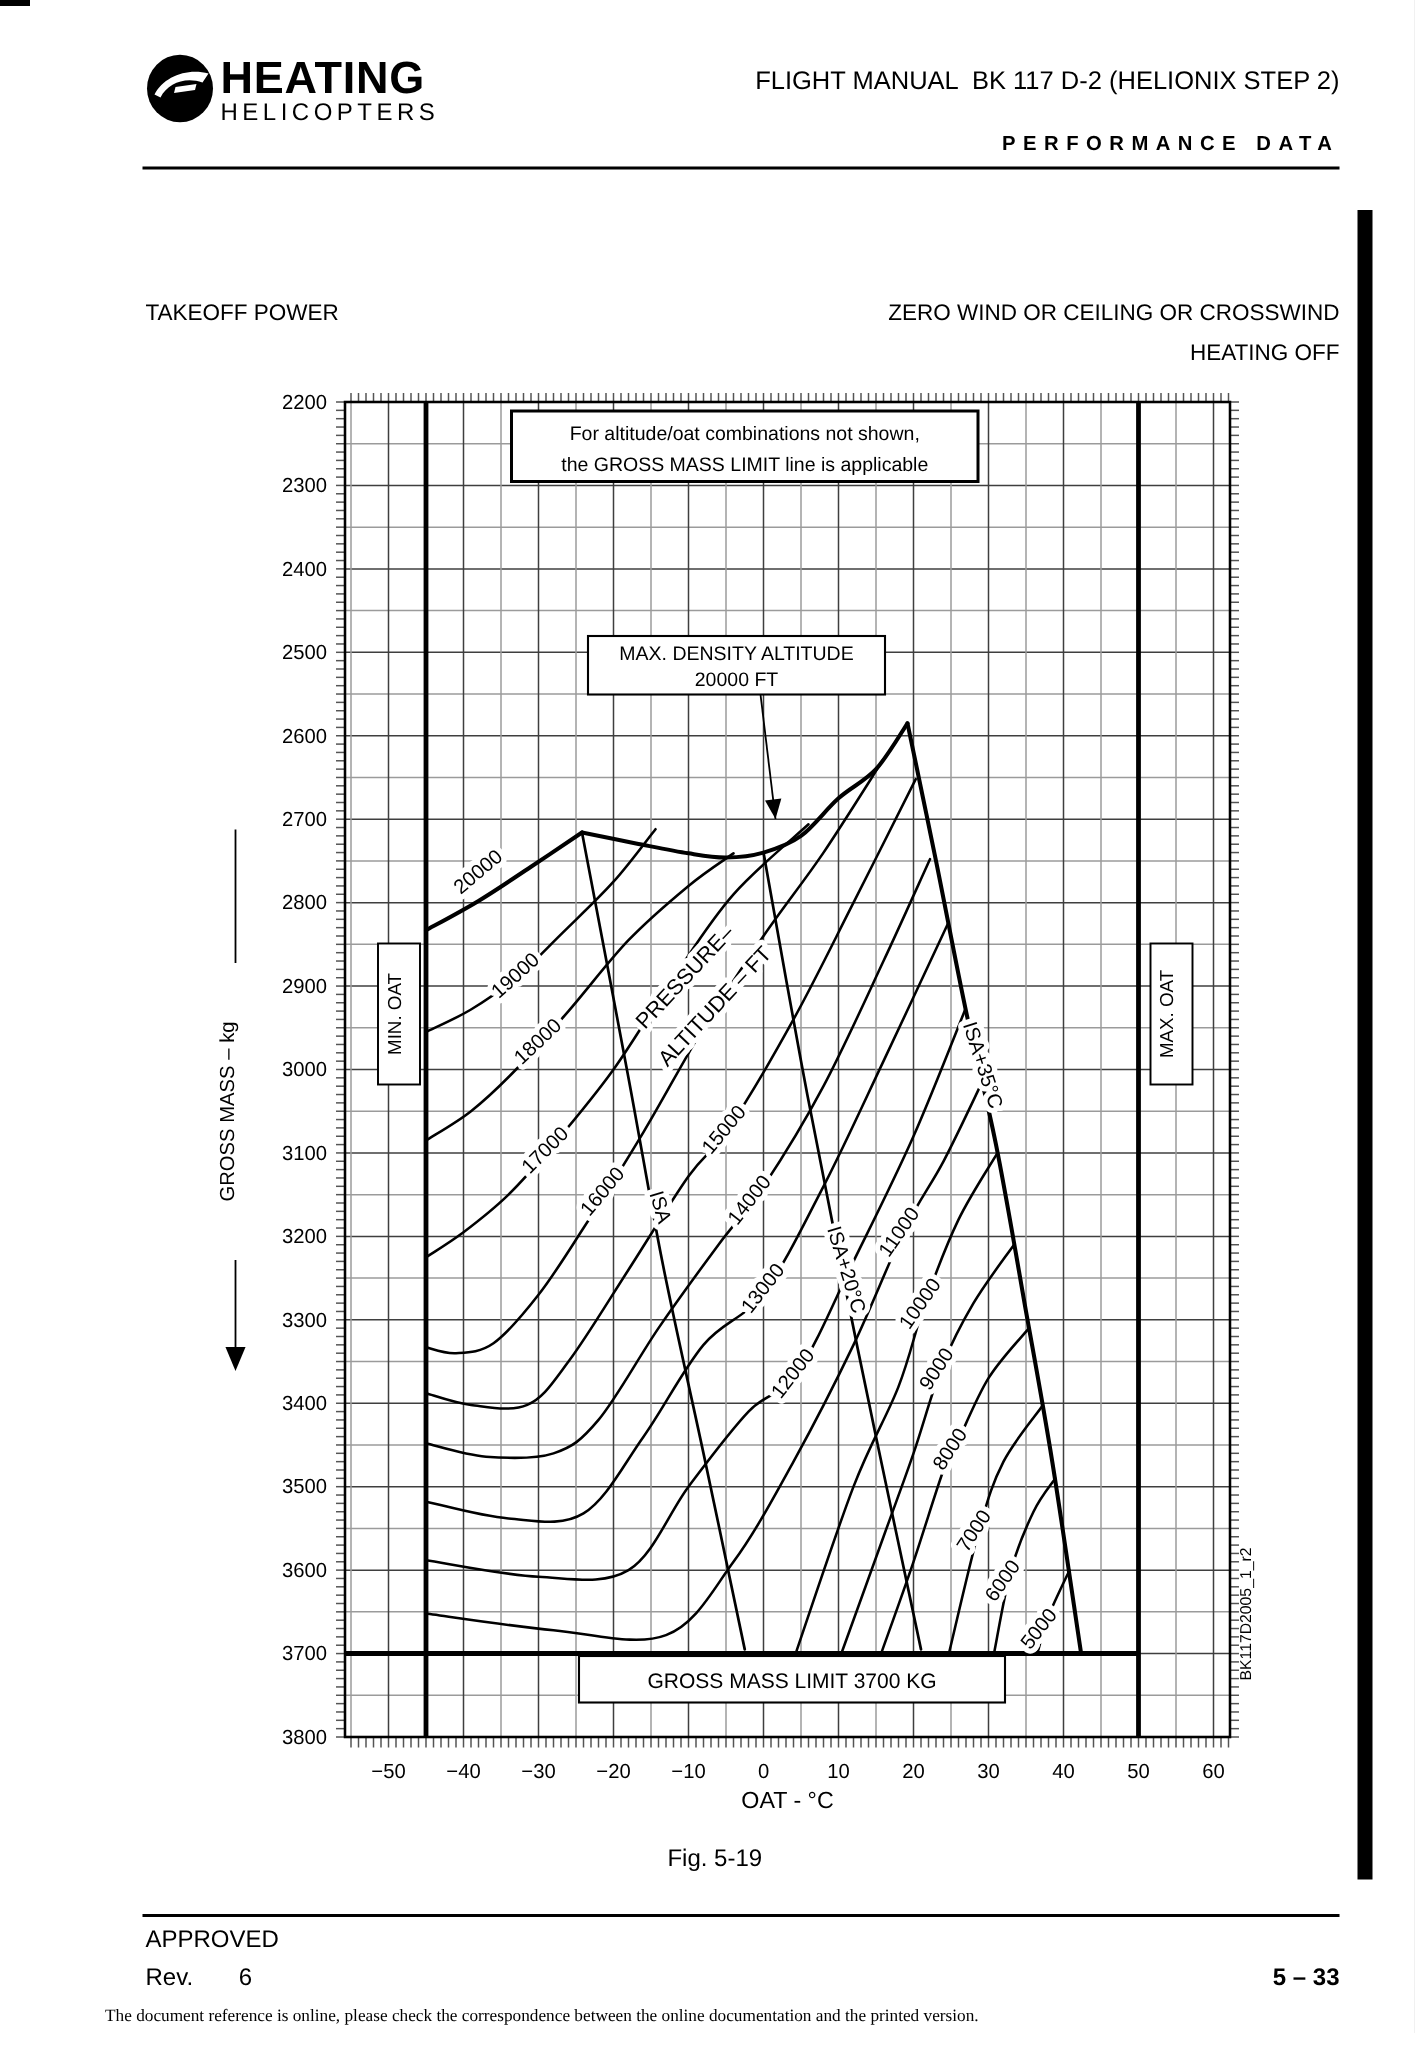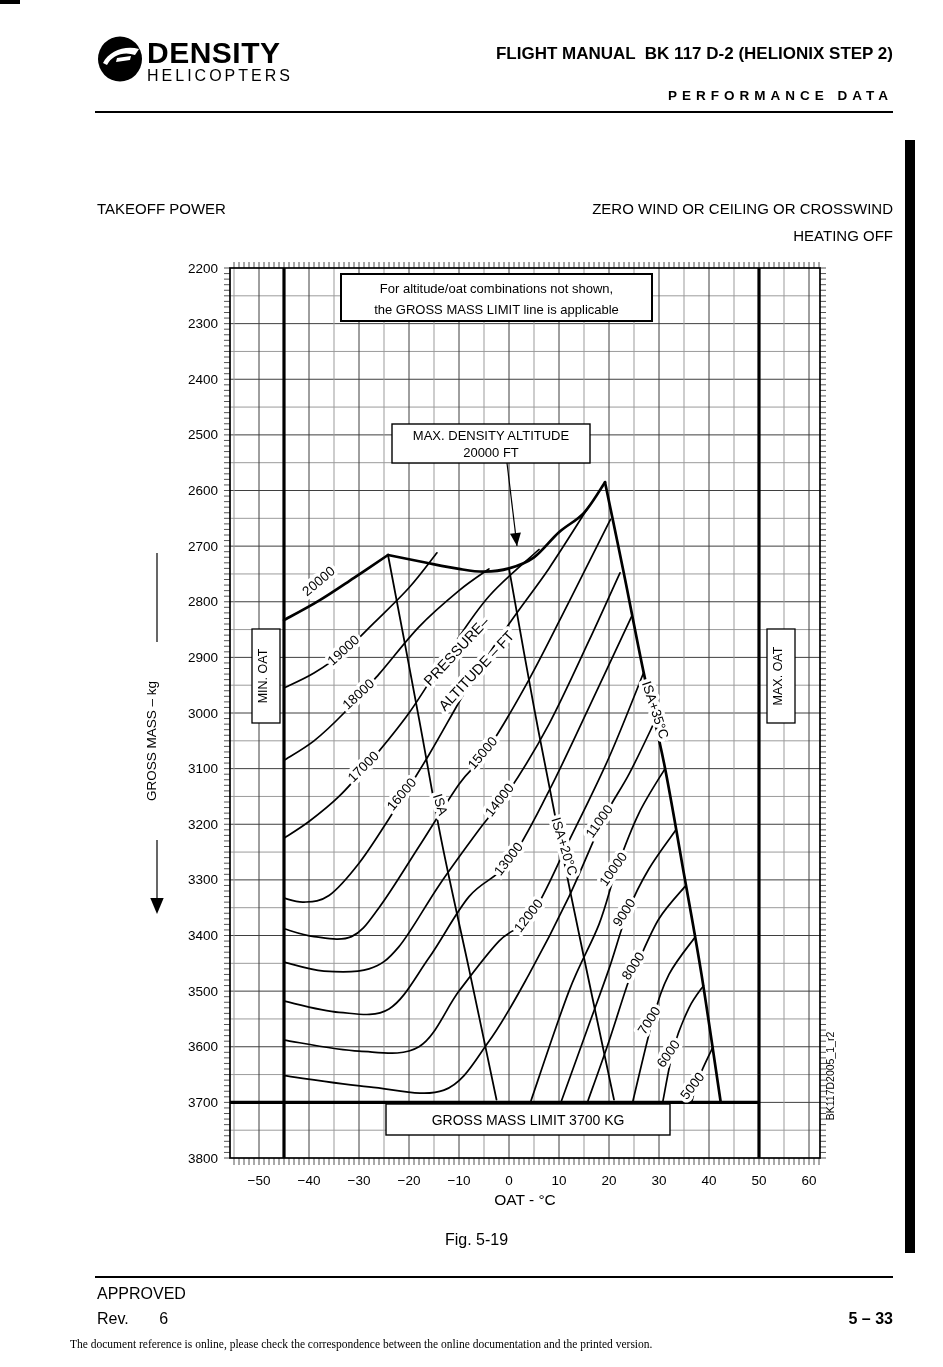--- a/index.html
+++ b/index.html
@@ -2,21 +2,21 @@
 <html><head>
 <meta charset="utf-8">
 <style>
   html,body{margin:0;padding:0;background:#e8e8e8;}
   .page{position:relative;width:943px;height:1367px;background:#ffffff;overflow:hidden;
         font-family:"Liberation Sans", sans-serif;color:#000;}
   .abs{position:absolute;}
   
   .brand-top{font-size:30px;font-weight:700;letter-spacing:.5px;line-height:1;}
   .brand-bottom{font-size:16px;font-weight:400;letter-spacing:3px;line-height:1;margin-top:0;}
-  .manual-title{font-size:17px;font-weight:700;white-space:pre;margin-left:40px;}
+  .manual-title{font-size:17px;font-weight:400;white-space:pre;margin-left:40px;}
   .perf-data{font-size:13.5px;font-weight:700;letter-spacing:5px;}
   .rule{position:absolute;background:#000;height:2px;}
   .chart-title{font-size:18px;font-weight:700;text-align:center;}
   .chart-subtitle{font-size:14.5px;font-weight:700;text-align:center;}
   .cond{font-size:15px;}
   .caption{font-size:16px;display:flex;justify-content:center;}
   .footer-text{font-size:16px;}
   .pagenum{font-size:16px;font-weight:700;}
   .disclaimer{font-family:"Liberation Serif", serif;font-size:11.5px;}
   svg text{font-family:"Liberation Sans", sans-serif;}
@@ -27,21 +27,21 @@
 <div class="page">
 
   <div class="abs" style="left:97px;top:36px;width:47px;height:46px;">
     <svg width="47" height="46" viewBox="0 0 47 46">
       <ellipse cx="23" cy="23" rx="22" ry="22.5" fill="#000"></ellipse>
       <path d="M6,27 C12,15 28,9 42,13 L38,19 C27,15 15,19 10,29 Z" fill="#fff"></path>
       <path d="M20,22 L34,20 L33,24 L19,26 Z" fill="#fff"></path>
     </svg>
   </div>
   <div class="abs" style="left:147px;top:38px;">
-    <div class="brand-top">DENSITY</div>
+    <div class="brand-top">HEATING</div>
     <div class="brand-bottom">HELICOPTERS</div>
   </div>
   <div class="abs manual-title" style="right:50px;top:44px;">FLIGHT MANUAL  BK 117 D-2 (HELIONIX STEP 2)</div>
   <div class="abs perf-data" style="right:50px;top:88px;">PERFORMANCE DATA</div>
   <div class="rule" style="left:95px;right:50px;top:111px;"></div>
 
   <div class="abs cond" style="left:97px;top:200px;">TAKEOFF POWER</div>
   <div class="abs cond" style="right:50px;top:200px;text-align:right;">ZERO WIND OR CEILING OR CROSSWIND</div>
   <div class="abs cond" style="right:50px;top:227px;text-align:right;">HEATING OFF</div>
 

